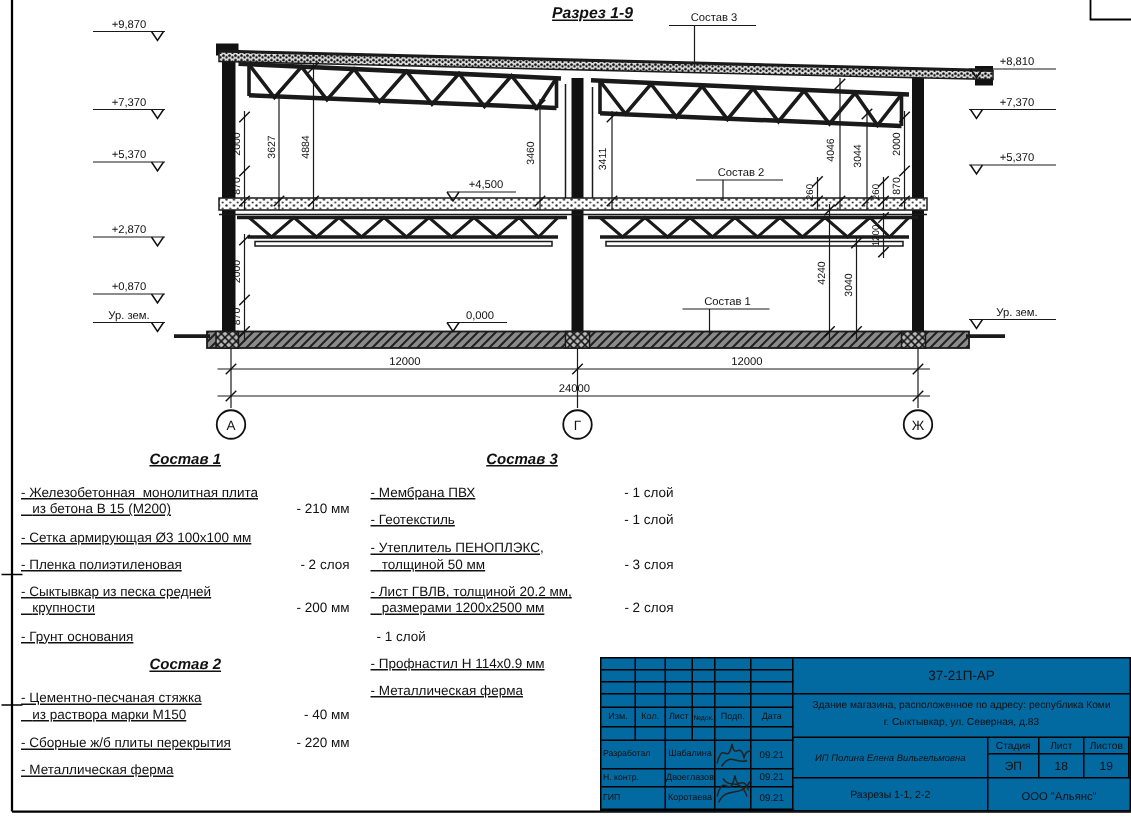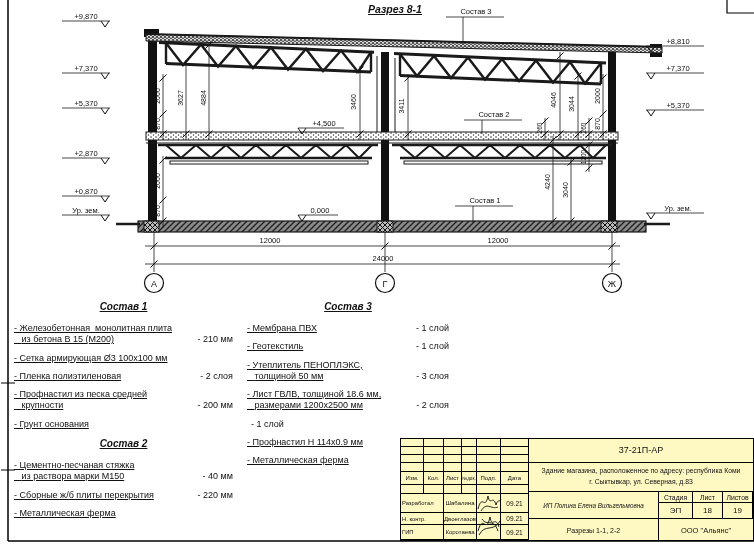--- a/index.html
+++ b/index.html
@@ -17,21 +17,21 @@
   .mlist .item{display:flex;justify-content:space-between;align-items:flex-end;
      margin-bottom:7px;font-size:9px;line-height:1.25;}
   .mlist .iname{white-space:pre-wrap;text-decoration:underline;}
   .mlist .ival{white-space:nowrap;margin-left:4px;}
   #list1{left:14px;top:301px;width:219px;}
   #list2{left:14px;top:438px;width:219px;}
   #list3{left:247px;top:301px;width:202px;}
 
   
   #stamp{position:absolute;left:400px;top:438px;width:354px;height:103px;
-     border:1.6px solid #000;box-sizing:border-box;background:#fef9c3;font-size:6.5px;}
+     border:1.6px solid #000;box-sizing:border-box;background:#0369a1;font-size:6.5px;}
   .tbl{position:absolute;left:0;top:0;width:128px;height:100%;display:grid;
      grid-template-columns:23px 20px 18px 15px 24px 1fr;
      grid-template-rows:8px 8px 8px 9px 13px 9px 19px 12px 1fr;}
   .tbl>*{border-right:1px solid #000;border-bottom:1px solid #000;overflow:hidden;
      display:flex;align-items:center;justify-content:center;min-width:0;min-height:0;}
   .tbl .hdr{font-size:6px;}
   .tbl .tiny{font-size:4.6px;}
   .tbl .role{grid-column:span 2;justify-content:flex-start;padding-left:1px;font-size:5.8px;}
   .tbl .pname{grid-column:span 2;font-size:6px;}
   .tb-right{position:absolute;left:128px;top:0;right:0;height:100%;}
@@ -289,39 +289,39 @@
     <text x="542" y="128" font-size="6.5" transform="rotate(-90 542 128)">260</text>
     <text x="586" y="128" font-size="6.5" transform="rotate(-90 586 128)">260</text>
     <text x="160" y="181" transform="rotate(-90 160 181)">2000</text>
     <text x="160" y="211" transform="rotate(-90 160 211)">870</text>
     <text x="550" y="182" transform="rotate(-90 550 182)">4240</text>
     <text x="568" y="190" transform="rotate(-90 568 190)">3040</text>
     <text x="586" y="157" font-size="6.5" transform="rotate(-90 586 157)">1200</text>
   </g>
 </svg>
 
-<div class="sec-title">Разрез 8-1</div>
+<div class="sec-title">Разрез 1-9</div>
 
 <div class="mlist" id="list1">
   <div class="ltitle">Состав 1</div>
   <div class="item">
       <span class="iname">- Железобетонная  монолитная плита
    из бетона В 15 (М200)</span>
       <span class="ival">- 210 мм</span>
     </div>
   <div class="item">
       <span class="iname">- Сетка армирующая Ø3 100х100 мм</span>
       <span class="ival"></span>
     </div>
   <div class="item">
       <span class="iname">- Пленка полиэтиленовая</span>
       <span class="ival">-  2 слоя</span>
     </div>
   <div class="item">
-      <span class="iname">- Профнастил из песка средней
+      <span class="iname">- Сыктывкар из песка средней
    крупности</span>
       <span class="ival">- 200 мм</span>
     </div>
   <div class="item">
       <span class="iname">- Грунт основания</span>
       <span class="ival"></span>
     </div>
 </div>
 
 <div class="mlist" id="list2">
@@ -350,21 +350,21 @@
   <div class="item">
       <span class="iname">- Геотекстиль</span>
       <span class="ival">- 1 слой</span>
     </div>
   <div class="item">
       <span class="iname">- Утеплитель ПЕНОПЛЭКС,
    толщиной 50 мм</span>
       <span class="ival">- 3 слоя</span>
     </div>
   <div class="item">
-      <span class="iname">- Лист ГВЛВ, толщиной 18.6 мм,
+      <span class="iname">- Лист ГВЛВ, толщиной 20.2 мм,
    размерами 1200х2500 мм</span>
       <span class="ival">- 2 слоя</span>
     </div>
   <div class="item">
       <span class="ival">- 1 слой</span>
     </div>
   <div class="item">
       <span class="iname">- Профнастил Н 114х0.9 мм</span>
       <span class="ival"></span>
     </div>

